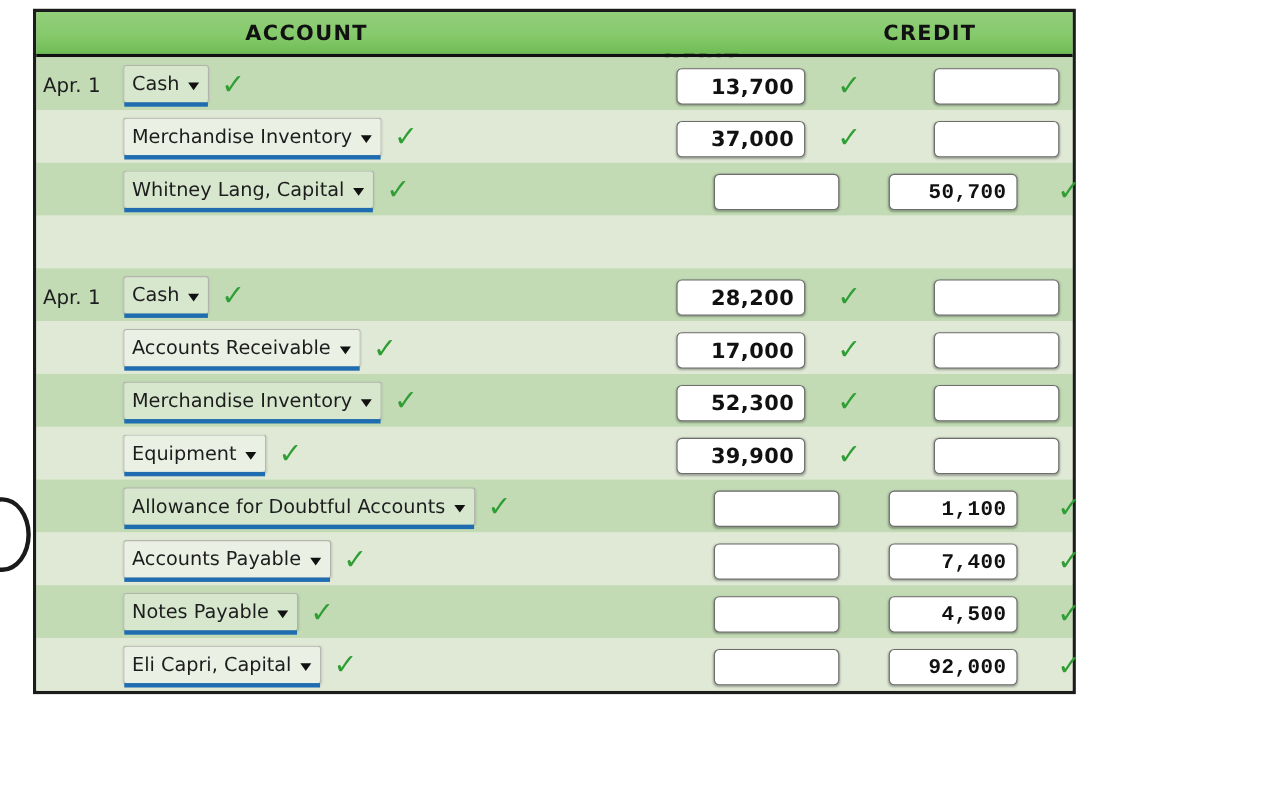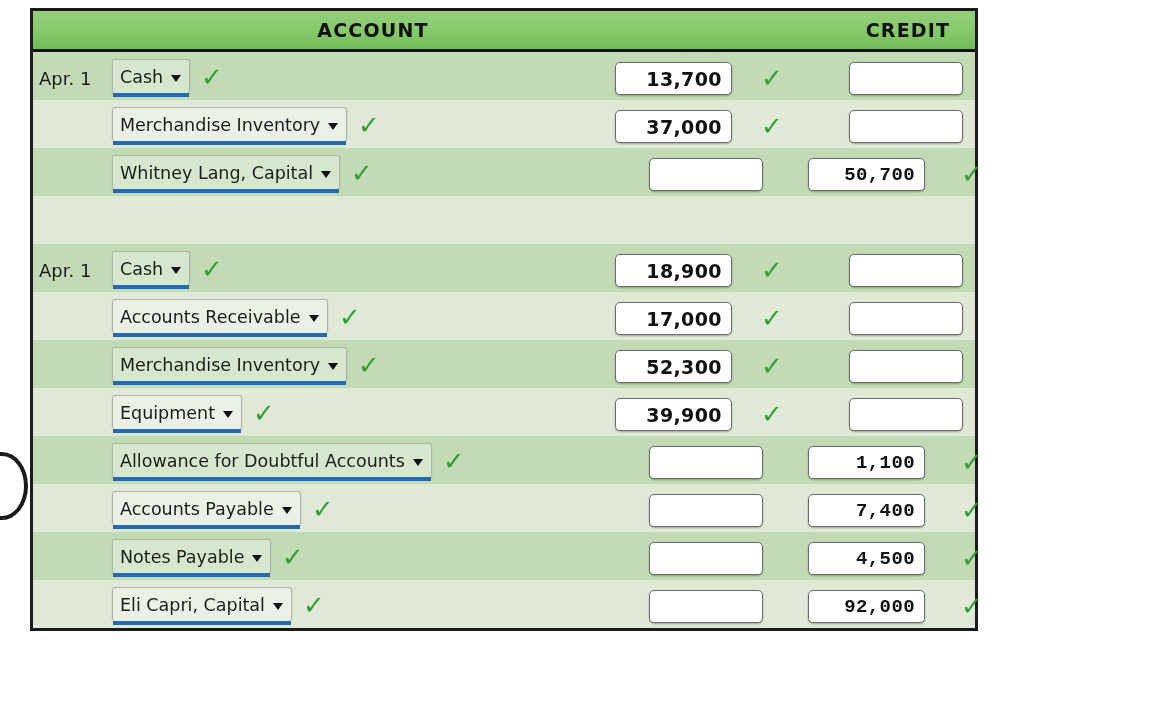--- a/index.html
+++ b/index.html
@@ -60,21 +60,21 @@
   }
   .jhead .hcell {
     position: absolute;
     top: 0;
     height: 38px;
     line-height: 38px;
     font-size: 19px;
     font-weight: bold;
     letter-spacing: 1.2px;
     color: #111111;
-    text-align: center;
+    text-align: left;
   }
   .h-account { left: 190px; width: 300px; }
   .h-debit   { left: 570px; width: 210px; margin-top: 27px; }
   .h-credit  { left: 770px; width: 210px; }
 
   
   .date {
     position: absolute;
     left: 6px;
     top: 0;
@@ -226,21 +226,21 @@
         <div class="jrow light"></div>
         <div class="jrow dark">
           <div class="date">Apr. 1</div>
           <div class="acct-wrap">
             <div class="acct">
               <span>Cash</span>
               <span class="acct-underline"></span>
             </div>
           </div>
           <div class="check check-acct" style="left: 168px;">✓</div>
-          <div class="money debit filled">18,900</div>
+          <div class="money debit filled">28,200</div>
           <div class="check check-debit">✓</div>
           <div class="money credit empty"></div>
         </div>
         <div class="jrow light">
           <div class="acct-wrap">
             <div class="acct">
               <span>Accounts Receivable</span>
               <span class="acct-underline"></span>
             </div>
           </div>

